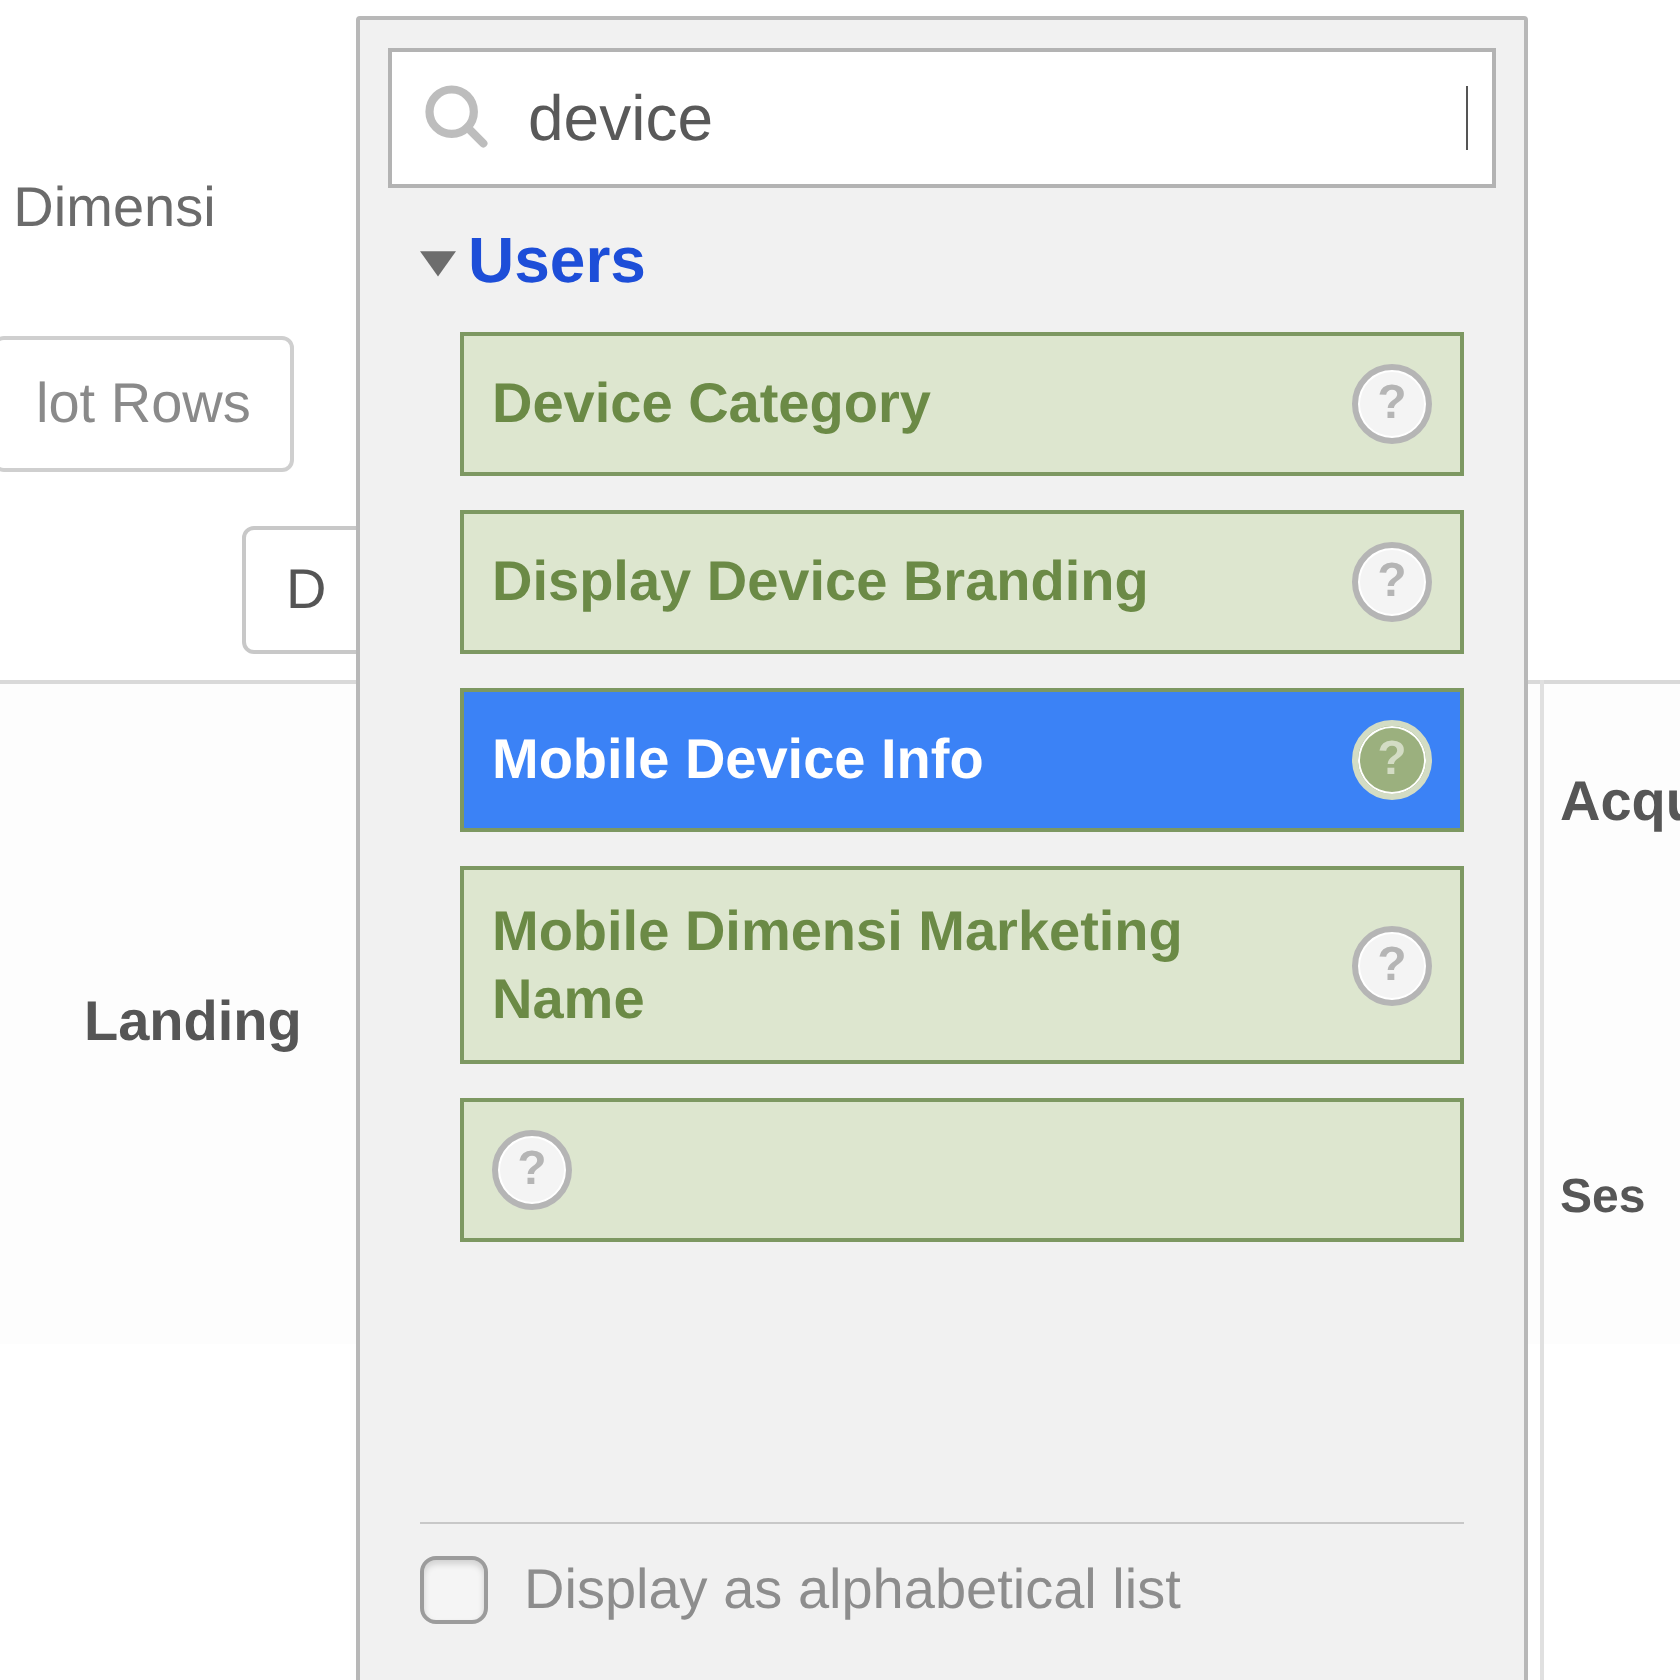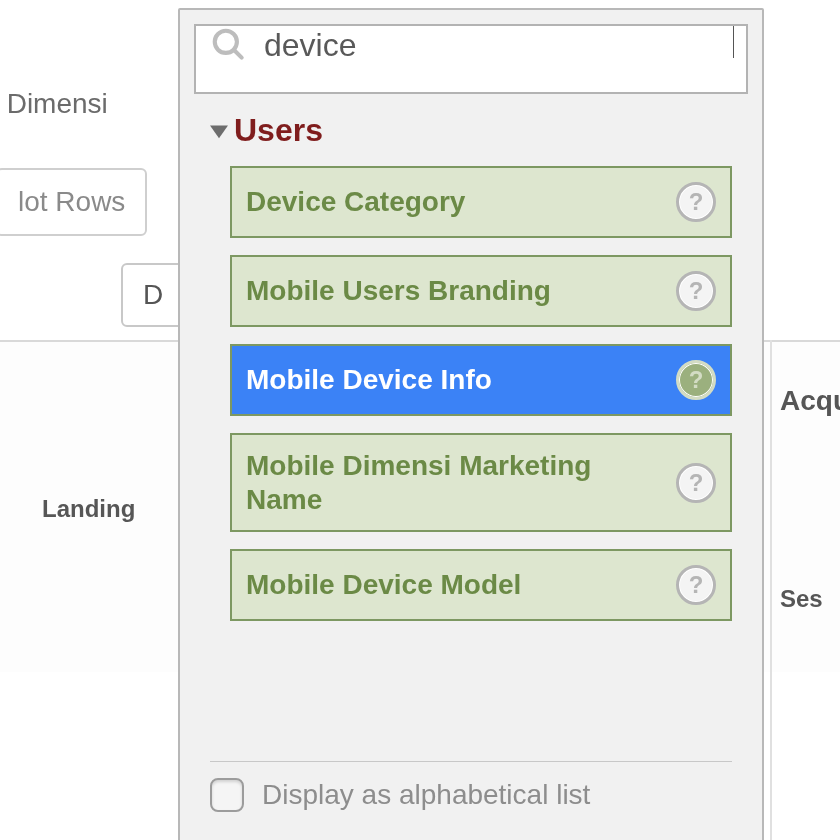--- a/index.html
+++ b/index.html
@@ -27,21 +27,21 @@
     background:#fff;
   }
   .table-header{
     position:absolute;left:-4px;top:340px;width:860px;height:330px;
     border-top:2px solid #d9d9d9;
     border-right:2px solid #d9d9d9;
     background:#fdfdfd;
   }
   .landing{
     position:absolute;left:42px;top:495px;
-    font-weight:bold;color:#565656;font-size:24px;
+    font-weight:bold;color:#565656;font-size:28px;
   }
   .acq{
     position:absolute;left:780px;top:385px;
     font-weight:bold;color:#565656;font-size:28px;
   }
   .ses{
     position:absolute;left:780px;top:585px;
     font-weight:bold;color:#565656;font-size:24px;
   }
   .col-divider{
@@ -51,37 +51,37 @@
   
   .panel{
     position:absolute;left:178px;top:8px;width:586px;
     border:2px solid #b8b8b8;background:#f1f1f1;
     box-sizing:border-box;padding:0 0 24px 0;
     border-radius:2px;
   }
   .search-wrap{
     margin:14px 14px 18px 14px;
     border:2px solid #b3b3b3;background:#fff;
-    display:flex;align-items:flex-start;height:66px;
+    display:flex;align-items:center;height:66px;
   }
   .search-icon{
     width:38px;height:38px;margin:0 14px 0 14px;flex:0 0 auto;
     color:#bdbdbd;
   }
   .search-input{
     flex:1;border:none;outline:none;font-size:32px;
     color:#595959;font-family:inherit;background:transparent;
   }
   .caret{font-size:0;}
   .group-header{
     display:flex;align-items:center;gap:6px;
     margin:0 0 12px 30px;
   }
   .group-title{
-    color:#7f1d1d;font-weight:bold;font-size:32px;
+    color:#1d4ed8;font-weight:bold;font-size:32px;
   }
   .caret svg{width:18px;height:18px;fill:#6d6d6d;}
   .options{margin:0 30px 0 50px;}
   .option{
     border:2px solid #7d9862;background:#dde6cf;
     display:flex;align-items:center;justify-content:space-between;
     padding:14px 14px;margin-bottom:6px;box-sizing:border-box;margin-top:17px;
   }
   .option .label{color:#6b8a46;font-weight:bold;font-size:28px;line-height:1.2;}
   .option.selected{background:#3b82f6;}
@@ -148,33 +148,32 @@
     </span>
     <span class="group-title">Users</span>
   </div>
 
   <div class="options">
     <div class="option">
       <span class="label">Device Category</span>
       <span class="help-icon">?</span>
     </div>
     <div class="option">
-      <span class="label">Mobile Users Branding</span>
+      <span class="label">Display Device Branding</span>
       <span class="help-icon">?</span>
     </div>
     <div class="option selected">
       <span class="label">Mobile Device Info</span>
       <span class="help-icon">?</span>
     </div>
     <div class="option">
       <span class="label" style="max-width:400px;">Mobile Dimensi Marketing Name</span>
       <span class="help-icon">?</span>
     </div>
     <div class="option">
-      <span class="label">Mobile Device Model</span>
       <span class="help-icon">?</span>
     </div>
   </div>
 
   <div class="panel-divider"></div>
 
   <div class="alpha-row">
     <span class="chk"></span>
     <span>Display as alphabetical list</span>
   </div>

